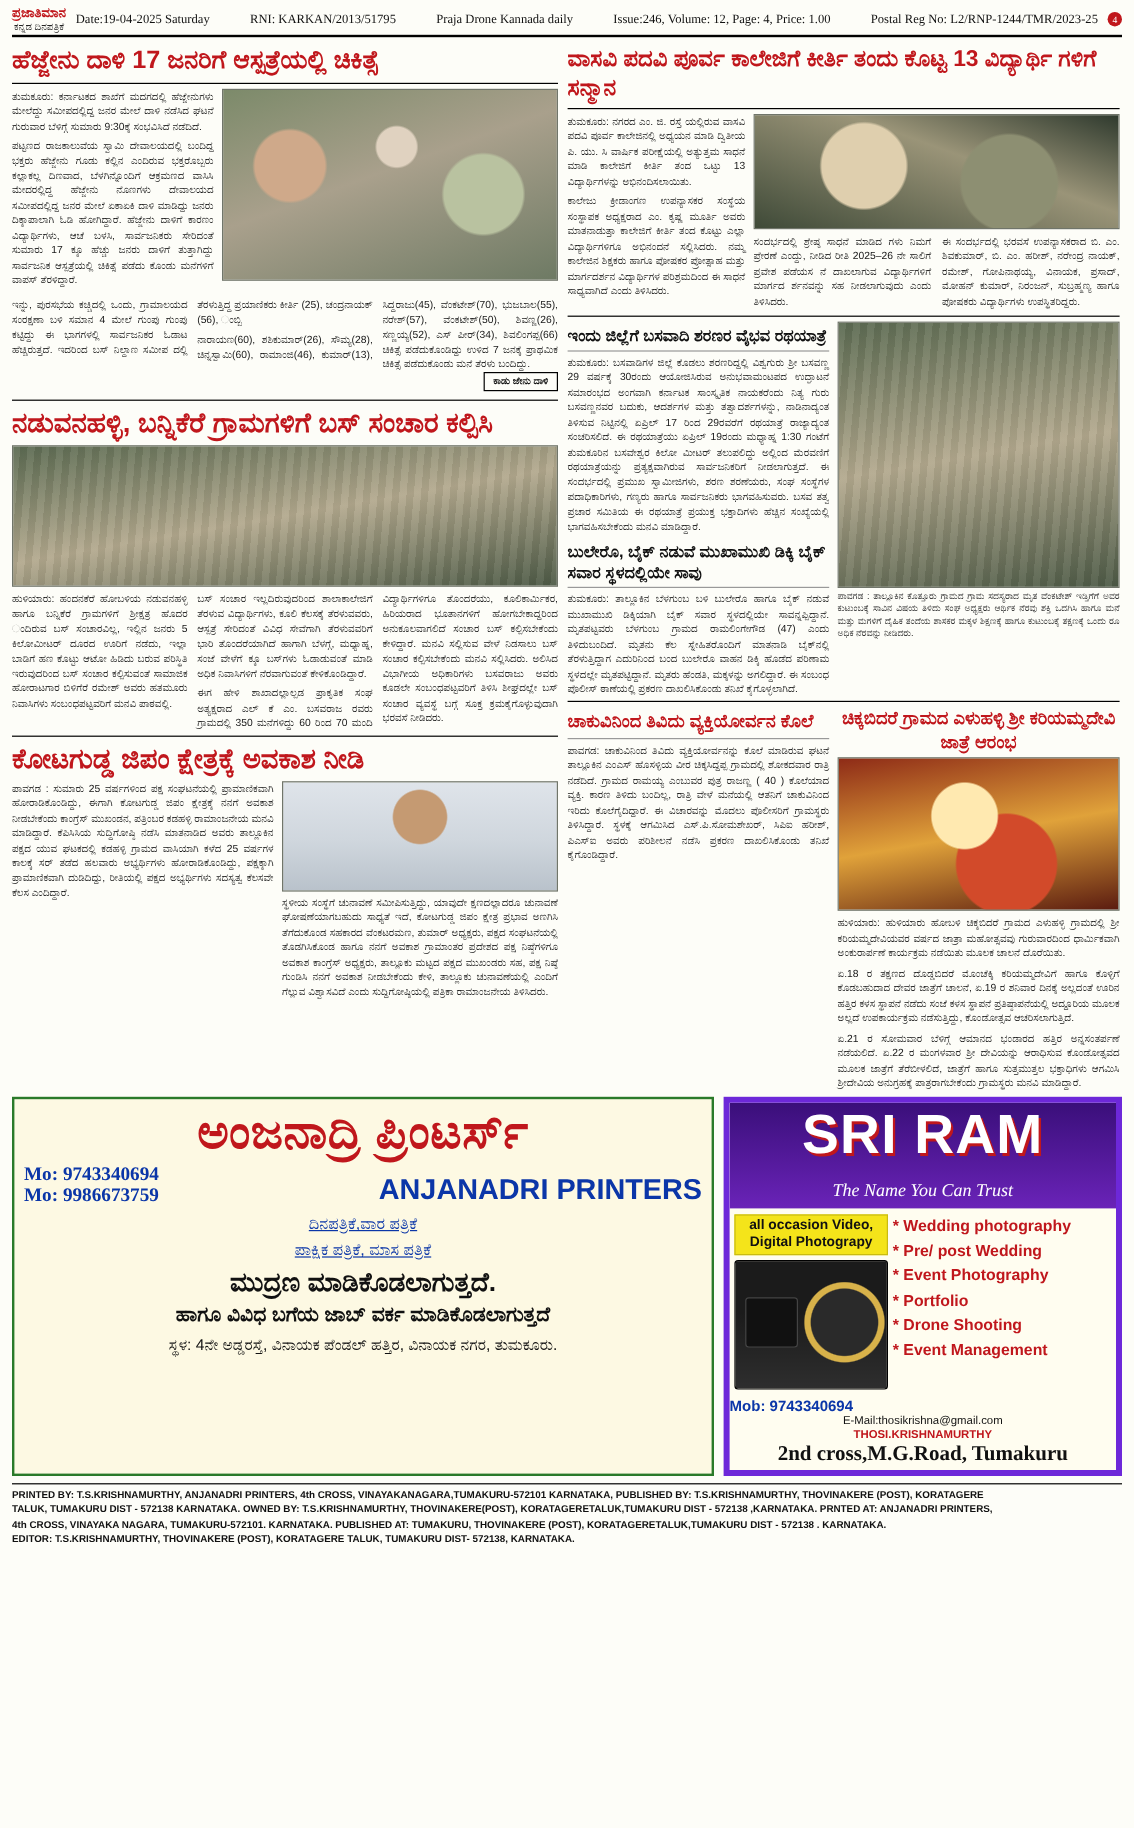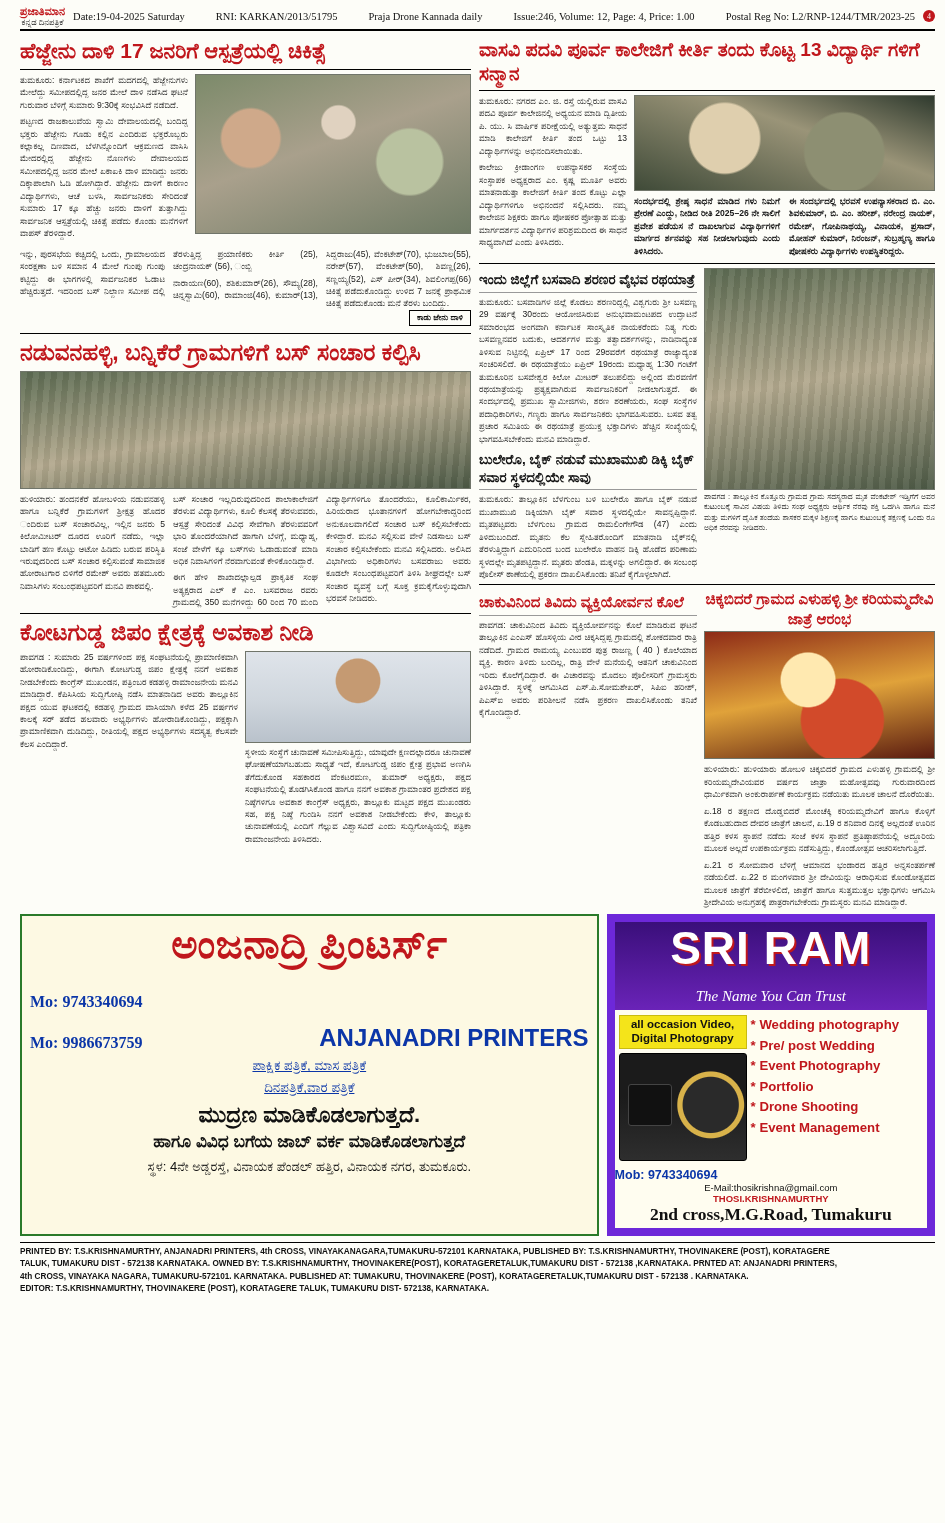--- a/index.html
+++ b/index.html
@@ -5,21 +5,21 @@
   * { box-sizing: border-box; }
   html, body { margin:0; padding:0; }
   body {
     width: 945px; height: 1523px;
     background: #fdfdf8;
     font-family: "Liberation Serif", serif;
     color: #111;
     position: relative;
     overflow: hidden;
   }
-  .page { width:945px; height:1523px; padding: 6px 10px 0 20px; position:relative; }
+  .page { width:945px; height:1523px; padding: 6px 10px 0 10px; position:relative; }
 
   
   .masthead {
     border-bottom: 2px solid #000;
     padding-bottom: 3px;
     display:flex; align-items:center; gap:8px;
     font-size: 10.5px;
     font-family: "Liberation Serif", serif;
   }
   .mast-logo {
@@ -52,21 +52,21 @@
   }
   h3.head-blk {
     color:#111; font-size: 13.5px; line-height:1.3; margin:3px 0 3px 0;
     font-weight:bold; font-family:"Liberation Sans", sans-serif; text-align:center;
   }
 
   .body-text {
     font-size: 8.6px; line-height: 1.45; text-align: justify;
     font-family:"Liberation Sans", sans-serif; color:#181818;
   }
-  .cols2 { column-count:2; column-gap:9px;font-weight:bold; }
+  .cols2 { column-count:2; column-gap:9px; }
   .cols3 { column-count:3; column-gap:8px; }
 
   
   .photo { background:#8a8f7d; position:relative; overflow:hidden; border:1px solid #70756a; }
   .ph-cap { font-size:7.6px; line-height:1.35; text-align:justify;
             font-family:"Liberation Sans", sans-serif; margin-top:2px; color:#222;}
 
   
   .ph1 { background:
       radial-gradient(circle at 20% 40%, #cfa98a 0 12%, transparent 13%),
@@ -95,30 +95,30 @@
   }
 
   
   .ads { display:flex; gap:8px; margin-top:6px; }
   .ad-left {
     width: 585px; border:2px solid #2a7a2a; background:#fdf9e3; padding:6px 8px 8px 8px;
     text-align:center;
   }
   .ad-left .k-title { color:#c0171c; font-size:40px; font-weight:bold;
       font-family:"Liberation Sans", sans-serif; line-height:1.1; letter-spacing:.5px;}
-  .ad-left .mo { color:#0b36a8; font-size:16px; font-weight:bold; font-family:"Liberation Serif", serif; text-align:left;margin-top:23px;}
+  .ad-left .mo { color:#0b36a8; font-size:16px; font-weight:bold; font-family:"Liberation Serif", serif; text-align:left;}
   .ad-left .eng { color:#0b36a8; font-size:24px; font-weight:bold; font-family:"Liberation Sans", sans-serif; }
   .ad-row { display:flex; justify-content:space-between; align-items:flex-end; margin-top:4px;}
   .ad-left .u { color:#0b36a8; font-size:13.5px; text-decoration:underline; font-family:"Liberation Sans", sans-serif; margin-top:6px;}
   .ad-left .big-k { font-size:22px; font-weight:bold; font-family:"Liberation Sans", sans-serif; margin-top:6px; color:#111;}
   .ad-left .big-k2 { font-size:17px; font-weight:bold; font-family:"Liberation Sans", sans-serif; margin-top:4px; color:#111;}
   .ad-left .addr { font-size:13px; font-family:"Liberation Sans", sans-serif; margin-top:7px; color:#111;}
 
   .ad-right {
-    width: 332px; border:8px solid #6d28d9; background:#fffdf0; padding:0; position:relative; overflow:hidden;
+    width: 332px; border:5px solid #6d28d9; background:#fffdf0; padding:0; position:relative; overflow:hidden;
   }
   .sri-band { background: linear-gradient(180deg,#3a0f7a,#6a23b8); padding:3px 0 5px 0;}
   .sri-ram { color:#fff; font-size:46px; font-weight:bold; text-align:center;
      font-family:"Liberation Sans", sans-serif; letter-spacing:1px; line-height:1;
      text-shadow: 2px 2px 0 #c0171c;}
   .sri-tag { color:#fff; text-align:center; font-style:italic; font-size:15px; font-family:"Liberation Serif", serif; margin-top:17px;}
   .sri-body { display:flex; padding:5px 4px; gap:4px; }
   .sri-left { width:128px; }
   .sri-occ { background:#f4e41a; color:#111; font-weight:bold; font-size:11.5px;
       text-align:center; padding:2px 1px; font-family:"Liberation Sans", sans-serif; line-height:1.2; border:1px solid #c9bb12;}
@@ -279,22 +279,22 @@
 
     <div class="ad-left">
       <div class="k-title">ಅಂಜನಾದ್ರಿ ಪ್ರಿಂಟರ್ಸ್</div>
       <div class="ad-row">
         <div style="text-align:left;">
           <div class="mo">Mo: 9743340694</div>
           <div class="mo">Mo: 9986673759</div>
         </div>
         <div class="eng">ANJANADRI PRINTERS</div>
       </div>
+      <div class="u">ದಿನಪತ್ರಿಕೆ,ವಾರ ಪತ್ರಿಕೆ</div>
       <div class="u">ಪಾಕ್ಷಿಕ ಪತ್ರಿಕೆ, ಮಾಸ ಪತ್ರಿಕೆ</div>
-      <div class="u">ದಿನಪತ್ರಿಕೆ,ವಾರ ಪತ್ರಿಕೆ</div>
       <div class="big-k">ಮುದ್ರಣ ಮಾಡಿಕೊಡಲಾಗುತ್ತದೆ.</div>
       <div class="big-k2">ಹಾಗೂ ವಿವಿಧ ಬಗೆಯ ಜಾಬ್ ವರ್ಕ ಮಾಡಿಕೊಡಲಾಗುತ್ತದೆ</div>
       <div class="addr">ಸ್ಥಳ: 4ನೇ ಅಡ್ಡರಸ್ತೆ, ವಿನಾಯಕ ಪೆಂಡಲ್ ಹತ್ತಿರ, ವಿನಾಯಕ ನಗರ, ತುಮಕೂರು.</div>
     </div>
 
     <div class="ad-right">
       <div class="sri-band">
         <div class="sri-ram">SRI RAM</div>
         <div class="sri-tag">The Name You Can Trust</div>
       </div>

